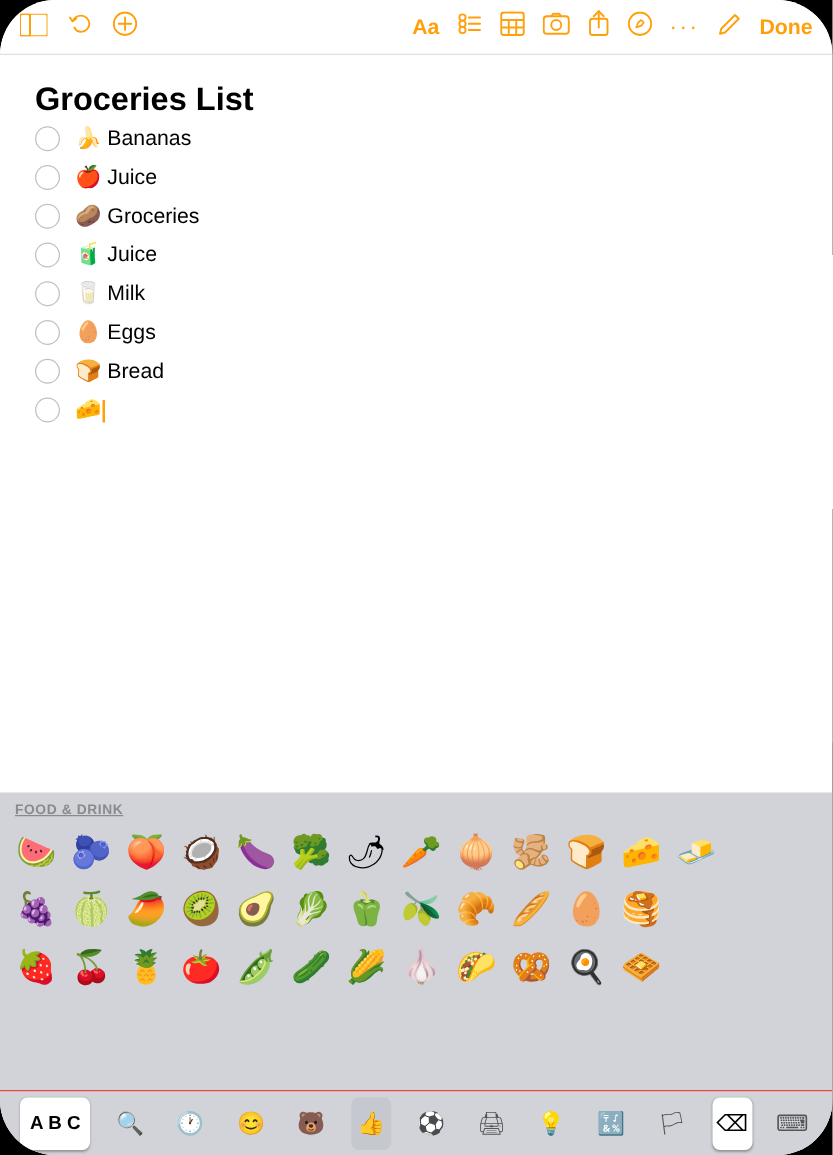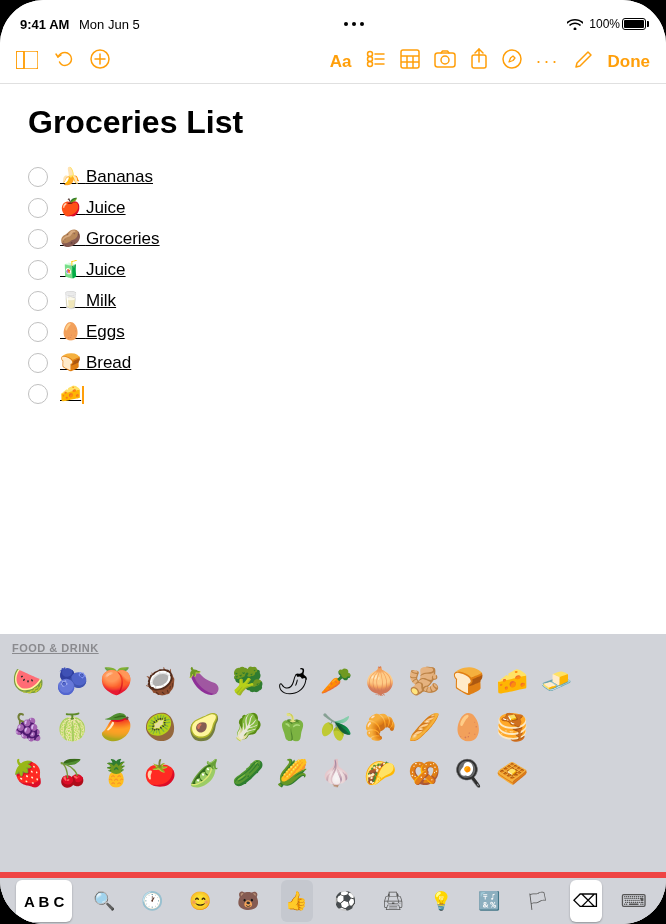--- a/index.html
+++ b/index.html
@@ -121,36 +121,34 @@
       cursor: pointer;
     }
     
     .note-content {
       flex: 1;
       background: #fff;
       padding: 20px 28px 0 28px;
       overflow: hidden;
     }
     .note-title {
-      font-size: 32px;
+      font-size: 26px;
       font-weight: 700;
       color: #000;
-      margin-bottom: 20px;
     }
     
     .checklist {
       list-style: none;
       padding: 0;
     }
     .checklist-item {
       display: flex;
       align-items: center;
       gap: 12px;
       padding: 5px 0;
-      text-decoration: underline;
     }
     .checkbox {
       width: 20px;
       height: 20px;
       border: 1.5px solid #c0c0c0;
       border-radius: 50%;
       flex-shrink: 0;
     }
     .checklist-text {
       font-size: 17px;
@@ -219,21 +217,21 @@
       position: absolute;
       bottom: 0;
       left: 0;
       width: 100%;
       height: 52px;
       background: #d1d3d9;
       display: flex;
       align-items: center;
       justify-content: space-around;
       padding: 0 8px;
-      border-top: 6px solid #ef4444;
+      border-top: 1px solid #ef4444;
     }
     .kb-btn {
       height: 42px;
       min-width: 32px;
       background: #fff;
       border-radius: 6px;
       display: flex;
       align-items: center;
       justify-content: center;
       font-size: 14px;
@@ -261,45 +259,20 @@
       max-width: 180px;
       font-size: 14px;
       letter-spacing: 0.2px;
     }
   </style>
 </head>
 <body>
 
 <div class="device-frame">
 
-  <div class="status-bar">
-    <div class="status-time">
-      <span>9:41 AM</span>
-      <span style="margin-left:6px; font-weight:400;">Mon Jun 5</span>
-    </div>
-    <div class="status-center">
-      <div class="status-dot"></div>
-      <div class="status-dot"></div>
-      <div class="status-dot"></div>
-    </div>
-    <div class="status-right">
-
-      <svg width="16" height="12" viewBox="0 0 16 12" fill="none">
-        <path d="M8 9.5C8.83 9.5 9.5 10.17 9.5 11S8.83 12.5 8 12.5 6.5 11.83 6.5 11 7.17 9.5 8 9.5z" fill="#000"></path>
-        <path d="M8 6C9.93 6 11.68 6.79 12.95 8.06L14.07 6.94C12.49 5.36 10.36 4.4 8 4.4S3.51 5.36 1.93 6.94L3.05 8.06C4.32 6.79 6.07 6 8 6z" fill="#000"></path>
-        <path d="M8 2.5C11.03 2.5 13.76 3.74 15.72 5.72L16.84 4.6C14.57 2.34 11.44 1 8 1S1.43 2.34-.84 4.6L.28 5.72C2.24 3.74 4.97 2.5 8 2.5z" fill="#000"></path>
-      </svg>
-      <div class="battery-container">
-        <span class="battery-text">100%</span>
-        <div class="battery-icon">
-          <div class="battery-fill"></div>
-        </div>
-      </div>
-    </div>
-  </div>
 
   <div class="toolbar">
     <div class="toolbar-left">
       <span class="toolbar-icon" style="font-size:22px;">
         <svg width="22" height="18" viewBox="0 0 22 18" fill="none">
           <rect x="0" y="0" width="8" height="18" rx="2" fill="none" stroke="#FF9F0A" stroke-width="1.5"></rect>
           <rect x="0" y="0" width="22" height="18" rx="2" fill="none" stroke="#FF9F0A" stroke-width="1.5"></rect>
           <line x1="8" y1="0" x2="8" y2="18" stroke="#FF9F0A" stroke-width="1.5"></line>
         </svg>
       </span>

